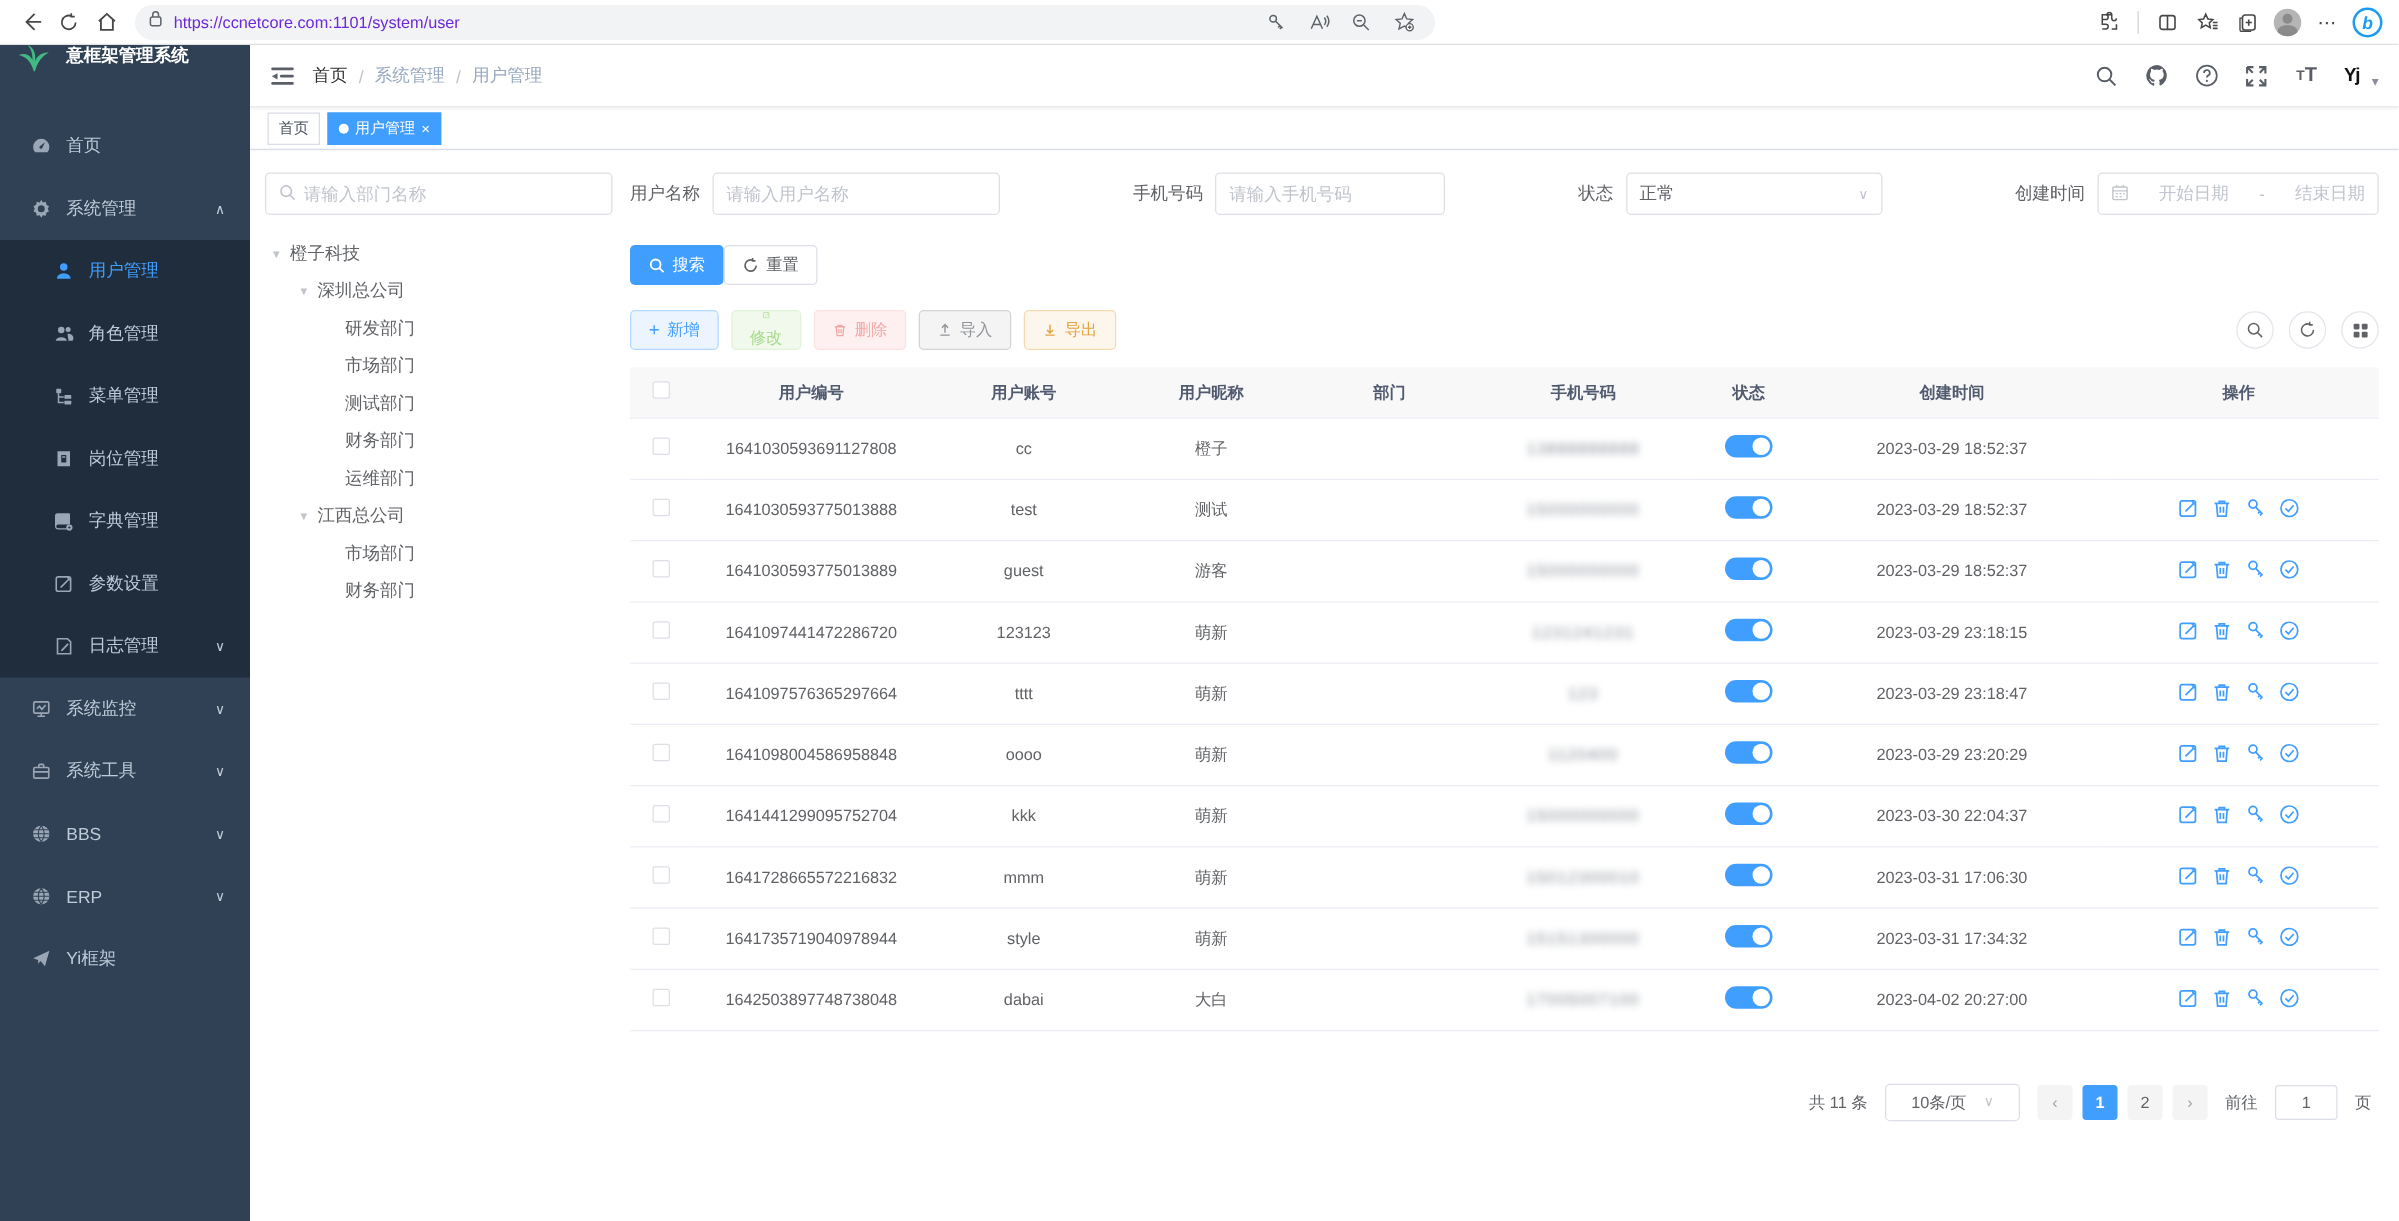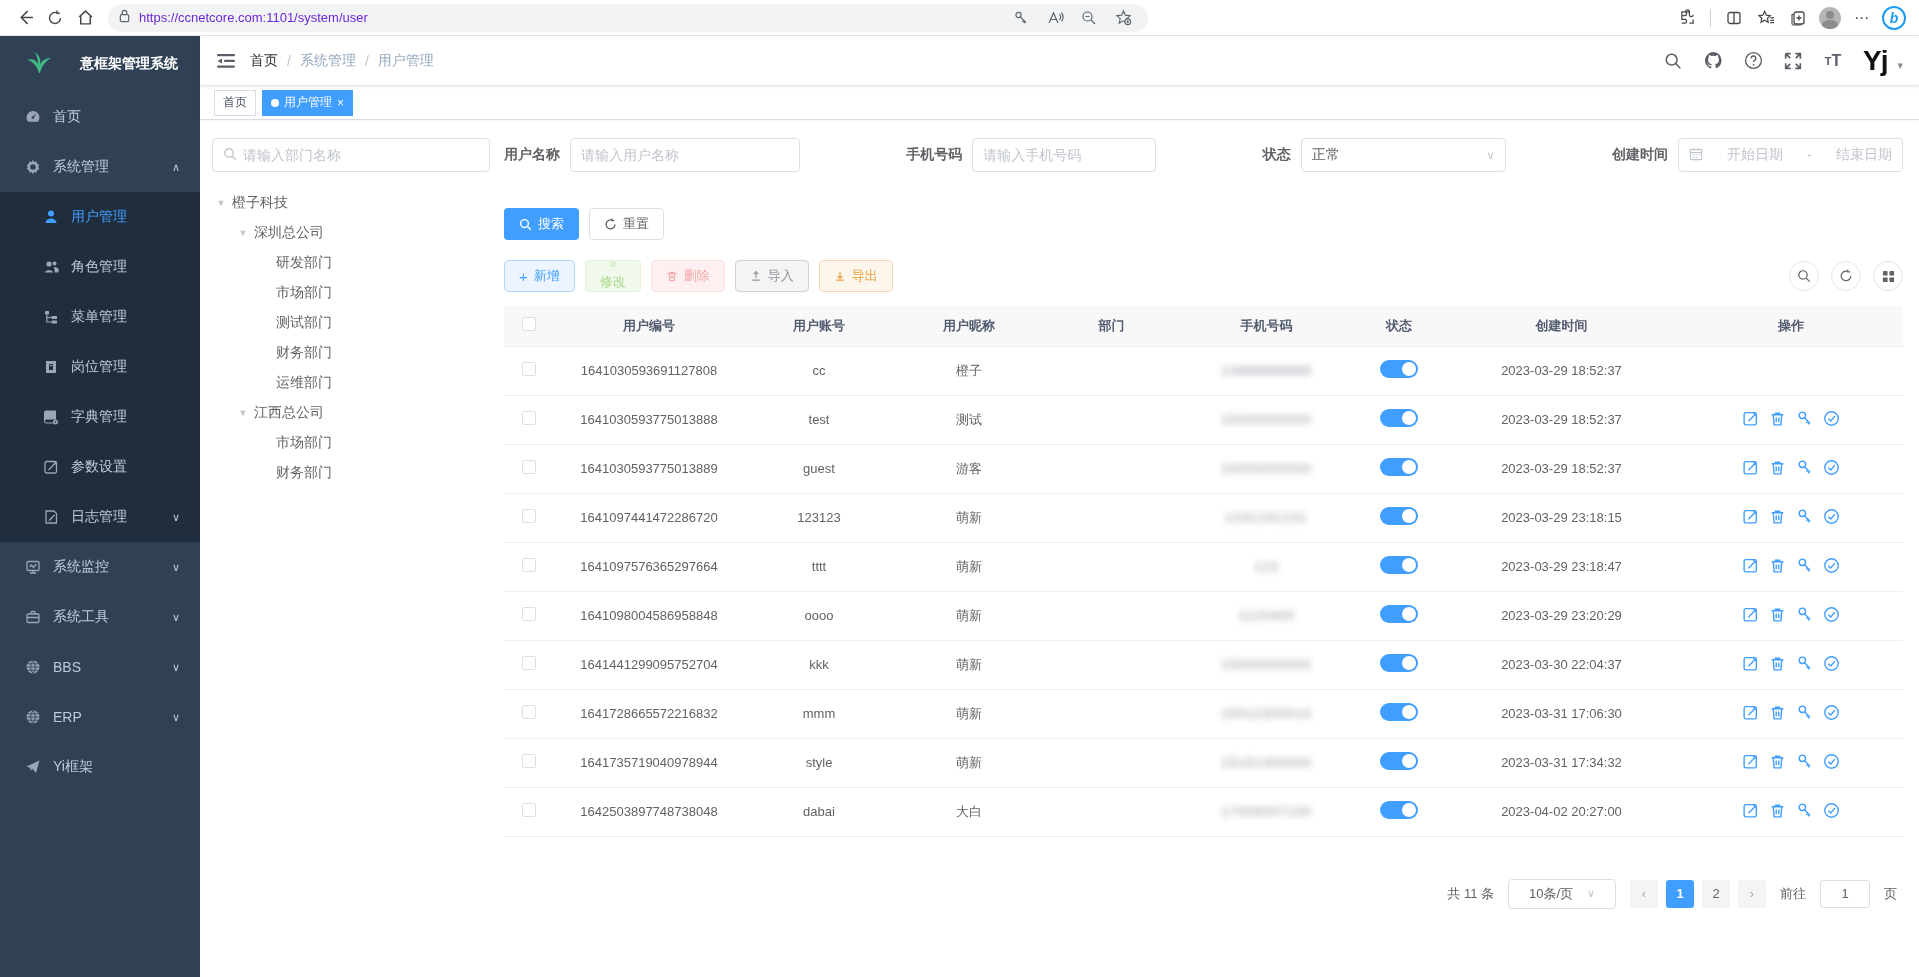--- a/index.html
+++ b/index.html
@@ -19,41 +19,41 @@
   .divider-v { width:1px; height:18px; background:#d0d0d0; margin:0 6px; flex:none; }
   .avatar-circ { width:22px; height:22px; border-radius:50%; background:#b5b5b5; position:relative; overflow:hidden; }
   .avatar-circ::before { content:""; position:absolute; left:7px; top:4px; width:8px; height:8px; border-radius:50%; background:#8b8b8b; }
   .avatar-circ::after { content:""; position:absolute; left:3px; top:13px; width:16px; height:10px; border-radius:50% 50% 0 0; background:#8b8b8b; }
   .bing-circ { width:24px; height:24px; border-radius:50%; background:#fff; border:2px solid #1a9cf5;
     color:#1a9cf5; font-weight:bold; font-size:14px; display:flex; align-items:center; justify-content:center; font-style:italic; }
 
   
   .app { display:flex; height:941px; }
   .sidebar { width:200px; background:#304156; flex:none; color:#bfcbd9; font-size:14px; overflow:hidden; }
-  .logo-row { height:56px; display:flex; align-items:center; padding-left:26px; gap:28px; }
+  .logo-row { height:56px; display:flex; padding-left:14px; gap:13px; }
   .logo-title { color:#fff; font-weight:bold; font-size:14px; }
   .nav-item { height:50px; display:flex; align-items:center; padding:0 20px 0 25px; gap:12px; cursor:pointer; }
   .nav-item .lbl { flex:1; }
   .submenu { background:#1f2d3d; }
   .submenu .nav-item { padding-left:43px; }
   .nav-item.active { color:#409eff; }
   .chev { font-size:11px; color:#bfcbd9; }
   .nav-ic { width:16px; height:16px; flex:none; display:flex; align-items:center; justify-content:center; }
   .nav-ic svg { display:block; }
 
   .main { flex:1; display:flex; flex-direction:column; background:#fff; min-width:0; }
   .topbar { height:50px; border-bottom:1px solid #e6e6e6; box-shadow:0 1px 3px rgba(0,21,41,.06);
     display:flex; align-items:center; padding:0 16px; flex:none; }
   .crumb { font-size:14px; margin-left:14px; display:flex; gap:9px; align-items:center; }
   .crumb .c1 { color:#303133; }
   .crumb .sep { color:#c0c4cc; }
   .crumb .c2 { color:#97a8be; }
   .top-right { margin-left:auto; display:flex; align-items:center; gap:20px; color:#5a5e66; }
   .top-ic { width:20px; height:20px; display:flex; align-items:center; justify-content:center; cursor:pointer; }
-  .yj-logo { font-weight:800; font-size:28px; color:#111; letter-spacing:-1px; }
+  .yj-logo { font-weight:800; font-size:15px; color:#111; letter-spacing:-1px; }
   .caret-dn { font-size:11px; color:#8a8f97; margin-left:-10px; margin-top:10px; }
 
   .tagsbar { height:34px; border-bottom:1px solid #d8dce5; box-shadow:0 1px 3px rgba(0,0,0,.04);
     display:flex; align-items:center; padding:0 14px; gap:6px; flex:none; }
   .tag { height:26px; display:flex; align-items:center; padding:0 8px; border:1px solid #d8dce5;
     background:#fff; color:#495060; font-size:12px; cursor:pointer; gap:5px; }
   .tag.active { background:#409eff; border-color:#409eff; color:#fff; }
   .tag .dot { width:8px; height:8px; border-radius:50%; background:#fff; }
   .tag .x { font-size:12px; }
 
@@ -67,37 +67,37 @@
   .input-box input { border:none; outline:none; flex:1; font-size:14px; color:#606266; background:transparent; min-width:0;
     font-family:"Liberation Sans","DejaVu Sans",sans-serif; }
   .input-box input::placeholder { color:#c0c4cc; }
 
   .tree { margin-top:16px; font-size:14px; color:#606266; }
   .tree-node { height:30px; display:flex; align-items:center; gap:6px; cursor:pointer; }
   .tree-caret { font-size:9px; color:#c0c4cc; width:10px; text-align:center; }
 
   .filter-row { display:flex; align-items:center; justify-content:space-between; flex:none; }
   .f-group { display:flex; align-items:center; gap:10px; }
-  .f-label { font-size:14px; font-weight:bold; color:#606266; white-space:nowrap; }
+  .f-label { font-size:14px; font-weight:normal; color:#606266; white-space:nowrap; }
   .w230 { width:230px; } .w220 { width:184px; } .w205 { width:205px; }
   .sel-box { justify-content:space-between; color:#606266; }
   .date-box { width:225px; color:#c0c4cc; justify-content:space-between; }
 
   .btn { height:32px; border-radius:4px; border:1px solid transparent; font-size:13px;
     display:inline-flex; align-items:center; gap:6px; padding:0 14px; cursor:pointer; white-space:nowrap;
     font-family:"Liberation Sans","DejaVu Sans",sans-serif; }
   .btn-primary { background:#409eff; color:#fff; }
   .btn-plain  { background:#fff; border-color:#dcdfe6; color:#606266; }
   .btn-add    { background:#ecf5ff; border-color:#b3d8ff; color:#409eff; }
   .btn-edit   { background:#f0f9eb; border-color:#e1f3d8; color:#a6d98a;flex-direction:column; }
   .btn-del    { background:#fef0f0; border-color:#fde2e2; color:#f4a7a7; }
   .btn-imp    { background:#f4f4f5; border-color:#d3d4d6; color:#909399; }
   .btn-exp    { background:#fdf6ec; border-color:#f5dab1; color:#e6a23c; }
 
-  .action-row { margin-top:36px; display:flex; gap:10px; flex:none; }
+  .action-row { margin-top:24px; display:flex; flex:none; }
   .toolbar-row { margin-top:20px; display:flex; gap:10px; align-items:center; flex:none; }
   .toolbar-right { margin-left:auto; display:flex; gap:12px; }
   .circ-btn { width:30px; height:30px; border-radius:50%; border:1px solid #e3e6eb; background:#fff;
     display:flex; align-items:center; justify-content:center; color:#606266; cursor:pointer; }
 
   table.grid { margin-top:14px; width:100%; border-collapse:collapse; table-layout:fixed; }
   .grid th { background:#f8f8f9; color:#515a6e; font-size:13px; font-weight:bold; height:40px; }
   .grid td { border-bottom:1px solid #ebeef5; height:49px; text-align:center; font-size:13px; color:#606266; }
   .grid th { text-align:center; }
   .grid tr.hdr th { border-bottom:1px solid #ebeef5; }

